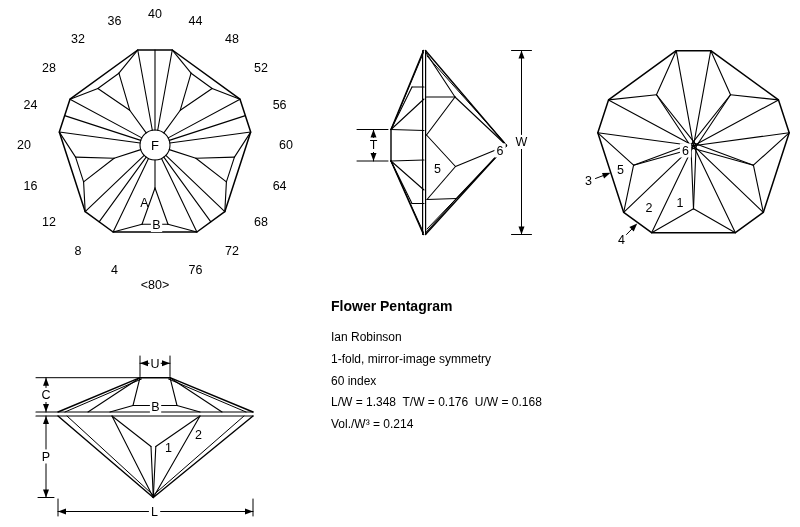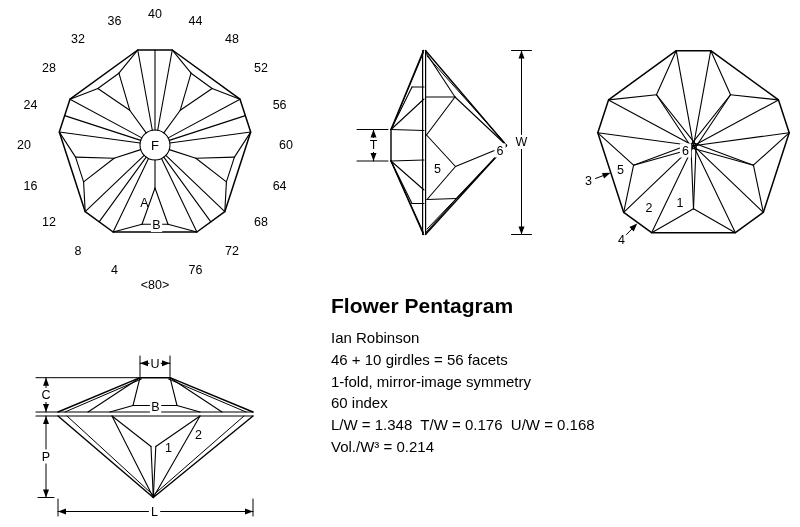--- a/index.html
+++ b/index.html
@@ -1,21 +1,21 @@
 <!DOCTYPE html>
 <html><head>
 <meta charset="utf-8">
 <style>
   html,body{margin:0;padding:0;background:#ffffff;}
   .canvas{position:relative;width:800px;height:527px;background:#ffffff;overflow:hidden;
           font-family:"Liberation Sans",sans-serif;}
   #art{position:absolute;left:0;top:0;}
   .textblock{position:absolute;left:331px;top:293px;width:420px;color:#000;}
-  .title{font-size:21px;font-weight:bold;line-height:26px;margin:0 0 8px 0;white-space:pre;}
-  .infoline{font-size:15px;line-height:21.8px;white-space:pre;}
+  .title{font-size:14px;font-weight:bold;line-height:26px;margin:0 0 8px 0;white-space:pre;}
+  .infoline{font-size:12px;line-height:21.8px;white-space:pre;}
   svg text{font-family:"Liberation Sans",sans-serif;}
 </style>
 </head>
 <body>
 
 <div class="canvas">
   <svg id="art" width="800" height="527" viewBox="0 0 800 527">
       <polygon points="137.7,50.0 70.0,99.2 59.3,132.1 85.2,211.7 113.1,232.0 196.9,232.0 224.8,211.7 250.7,132.1 240.0,99.2 172.3,50.0" fill="none" stroke="#000000" stroke-width="1.5" stroke-linejoin="round"></polygon>
       <circle cx="155" cy="145" r="15" fill="none" stroke="#000000" stroke-width="1.1"></circle>
       <line x1="152.31908983149162" y1="130.24152038086618" x2="137.74304179150656" y2="50" stroke="#000000" stroke-width="1.1" stroke-linecap="round"></line>
@@ -229,20 +229,19 @@
       <text x="154.5" y="515.9" font-size="12.5" fill="#000000" text-anchor="middle">L</text>
       <rect x="149.9" y="399.4" width="11.3" height="14.1" fill="#ffffff"></rect>
       <text x="155.5" y="410.9" font-size="12.5" fill="#000000" text-anchor="middle">B</text>
       <text x="168.5" y="451.9" font-size="12.5" fill="#000000" text-anchor="middle">1</text>
       <text x="198.5" y="439.4" font-size="12.5" fill="#000000" text-anchor="middle">2</text>
     </svg>
   <div class="textblock">
     <div class="title">Flower Pentagram</div>
     <div id="info-lines">
         <div class="infoline">Ian Robinson</div>
-        <div class="infoline">46 + 10 girdles = 56 facets</div>
         <div class="infoline">1-fold, mirror-image symmetry</div>
         <div class="infoline">60 index</div>
         <div class="infoline">L/W = 1.348  T/W = 0.176  U/W = 0.168</div>
         <div class="infoline">Vol./W³ = 0.214</div>
       </div>
   </div>
 </div>
 
 </body></html>

